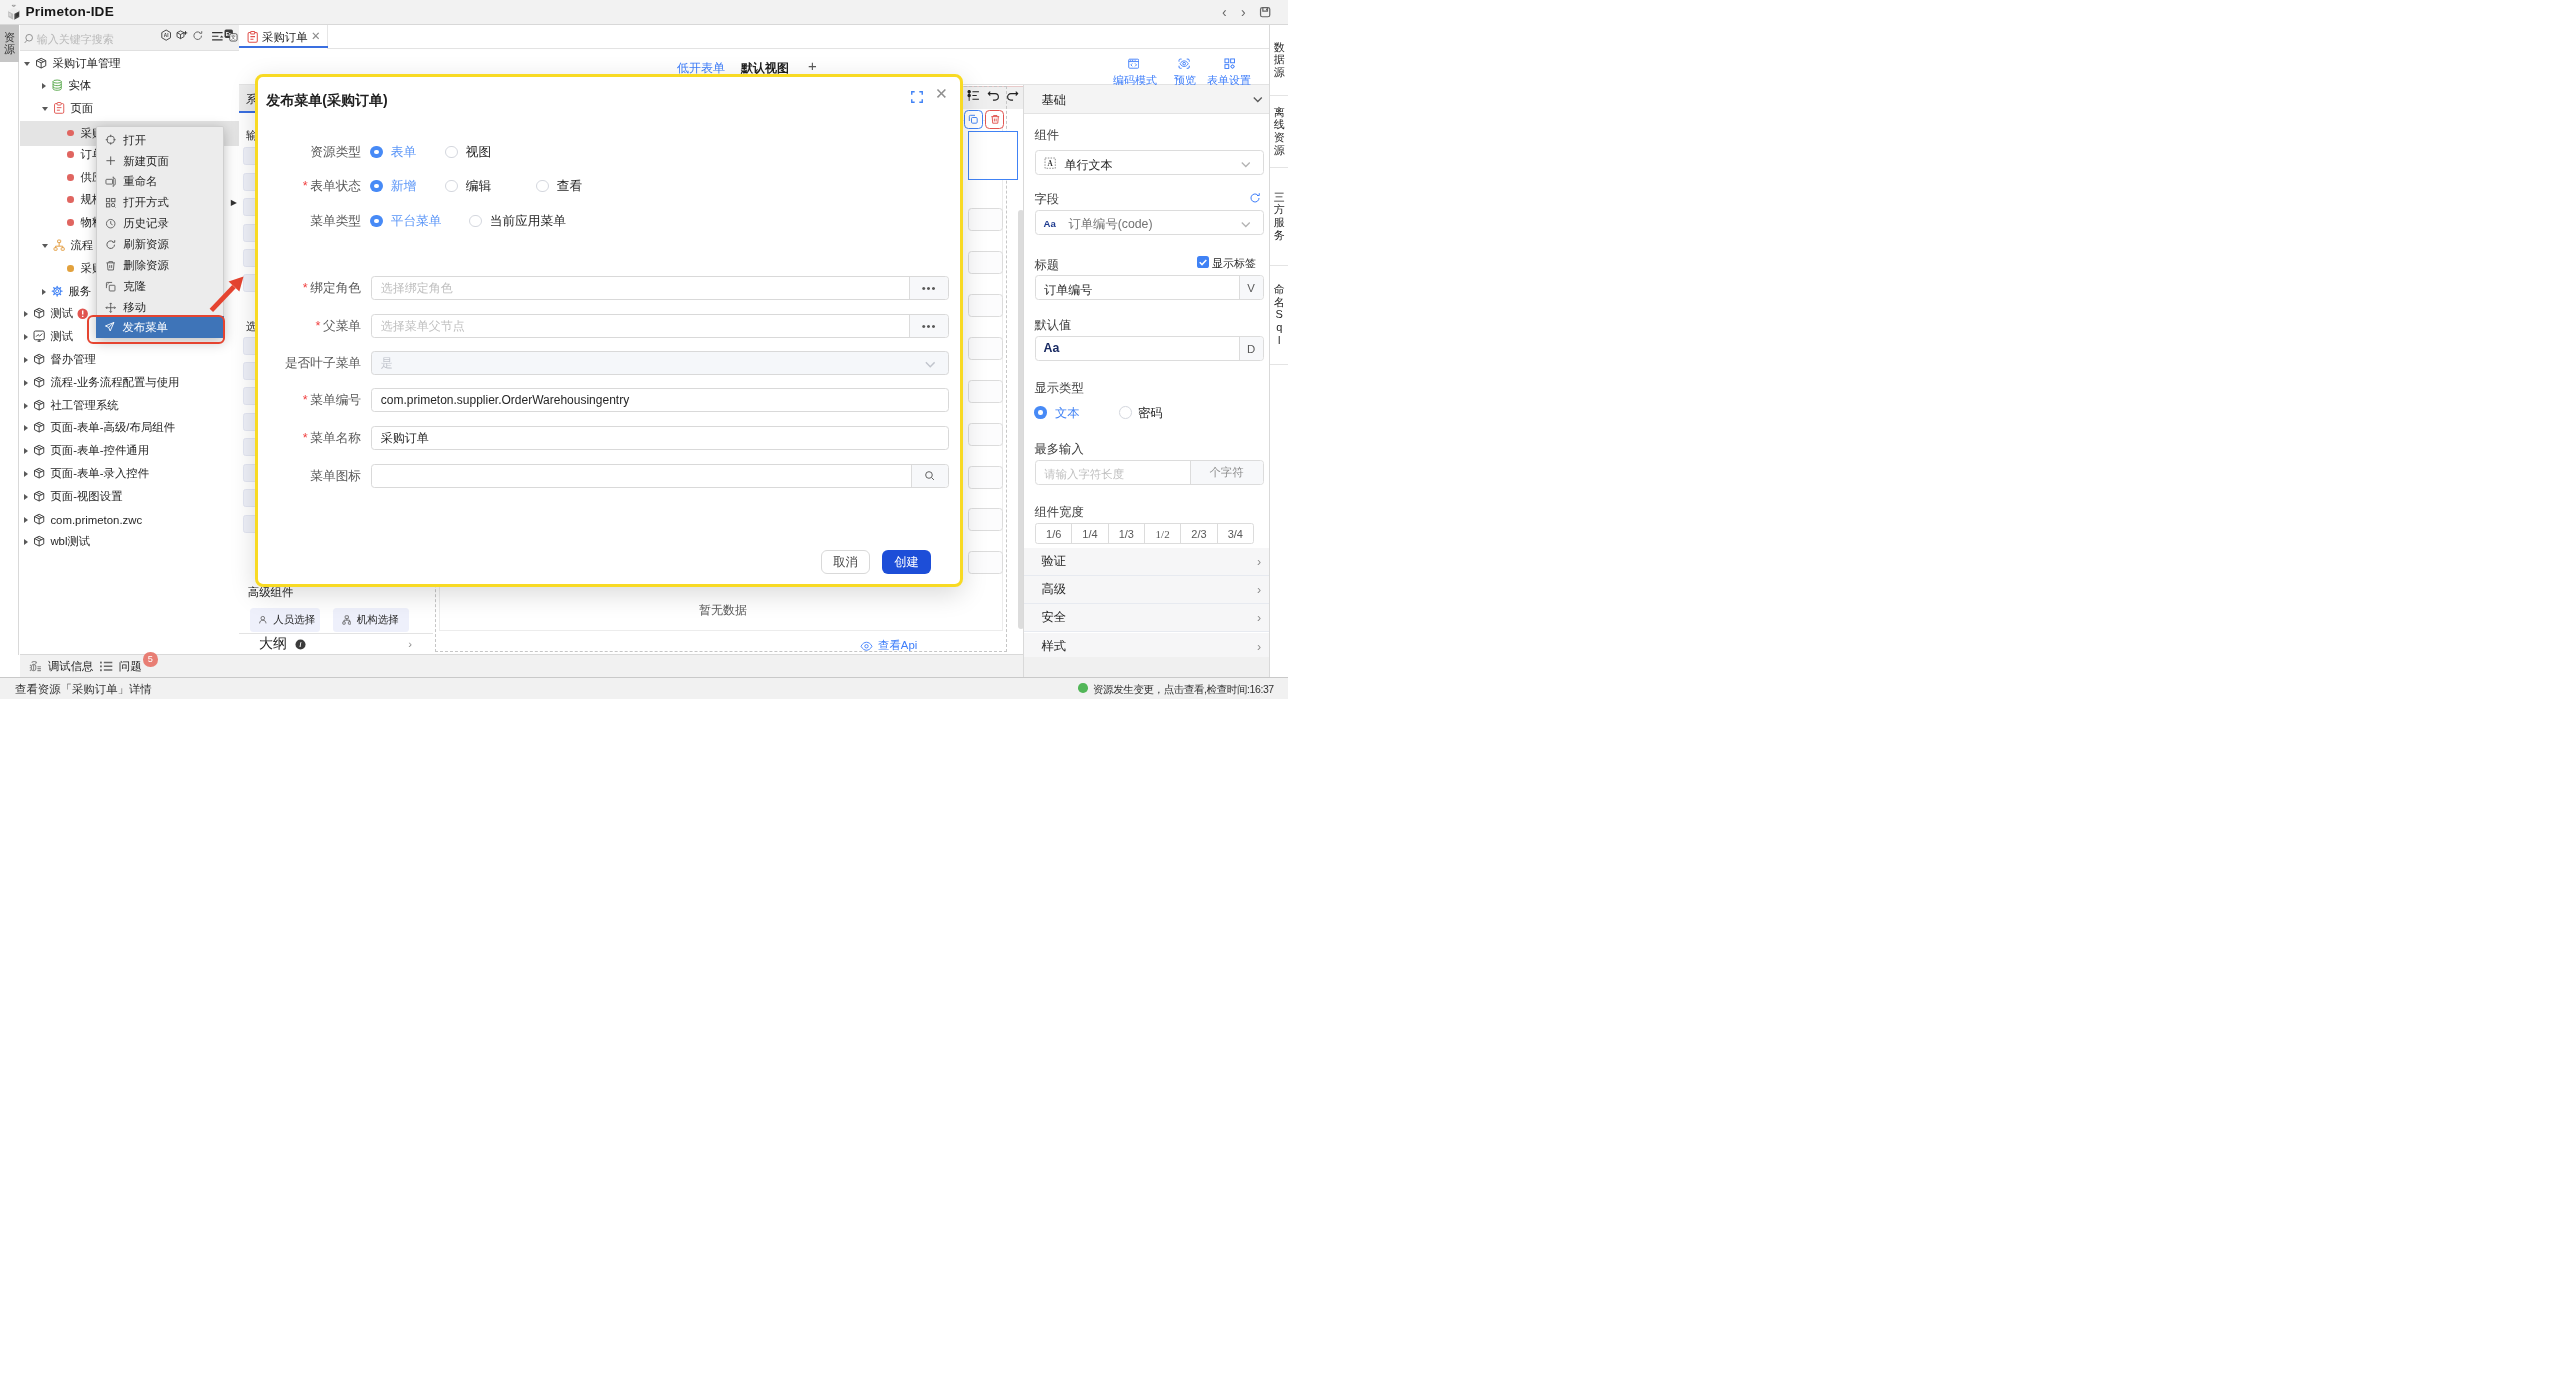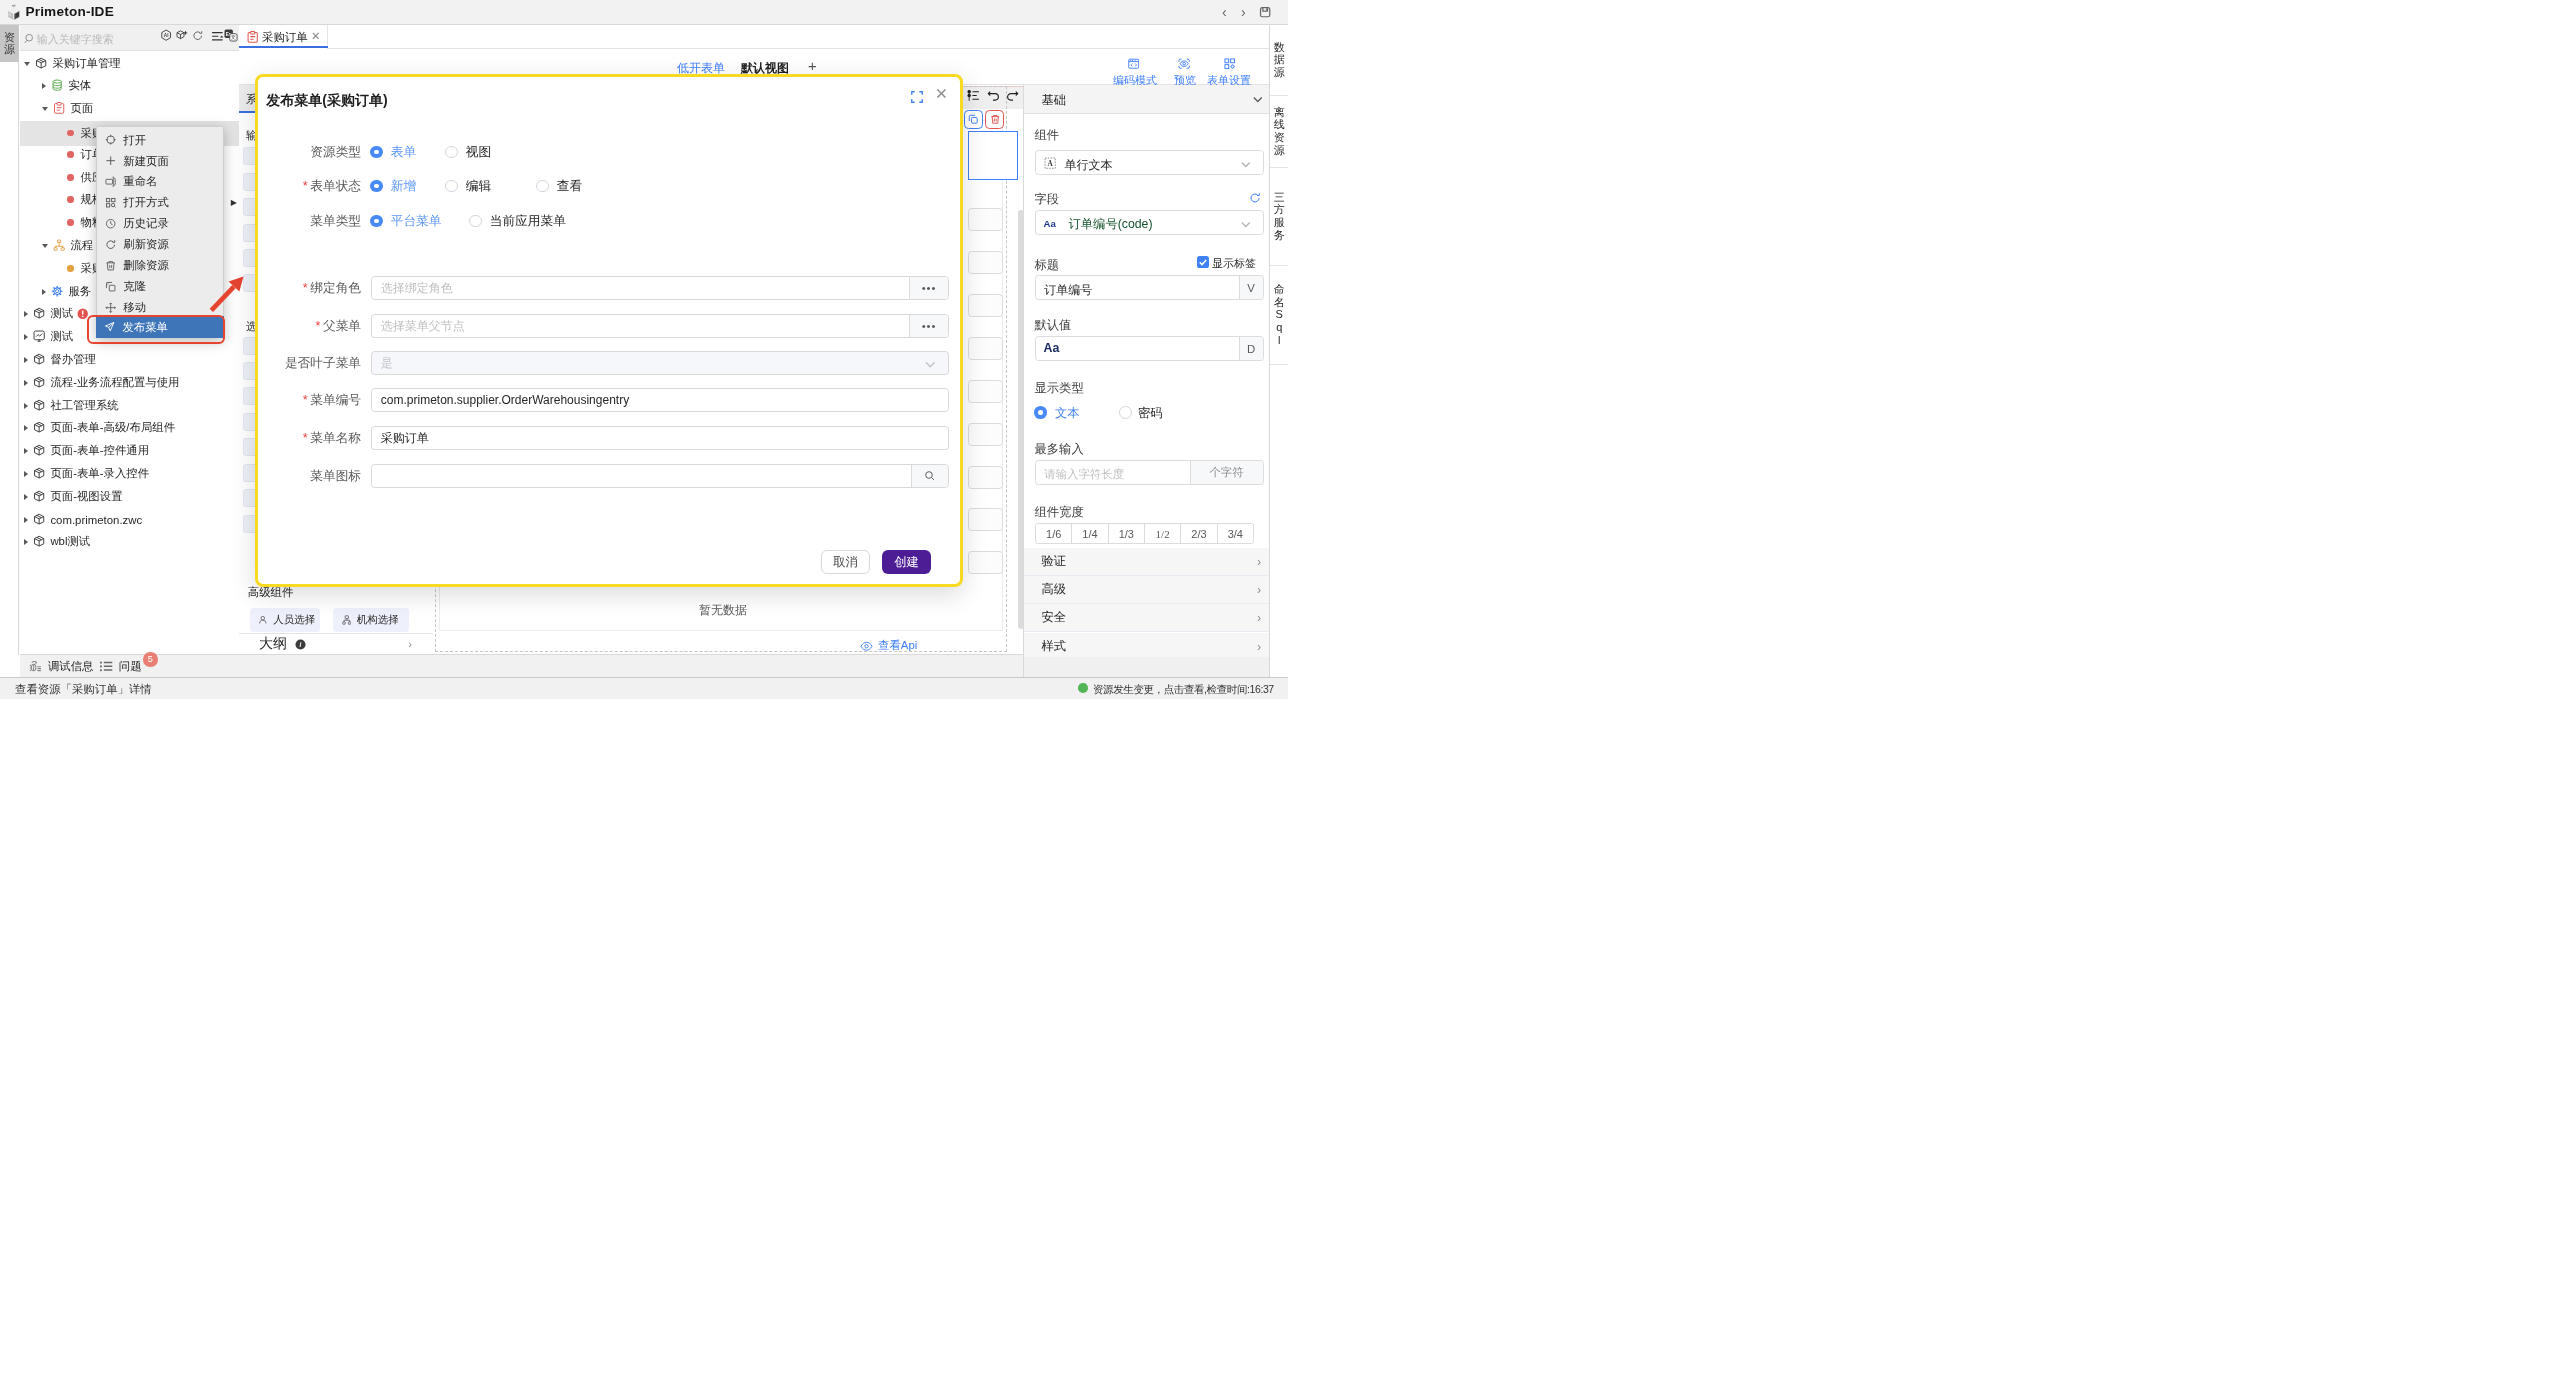--- a/index.html
+++ b/index.html
@@ -470,21 +470,21 @@
       </svg>
   </div>
   <div class="rlabel" style="top:106px;">字段</div>
   <svg class="abs" style="left:225px;top:107px" width="12" height="12" viewBox="0 0 24 24" fill="none" stroke="#3d7dfa" stroke-width="2">
       <path d="M20 12 a8 8 0 1 1-2.9-6.2"></path>
       <path d="M20.5 2.5 v4.5 h-4.5"></path>
       <path d="M4 12 a8 8 0 0 1 2.9 6.2" opacity="0"></path>
     </svg>
   <div class="rinput" style="top:125px;">
     <span style="position:absolute;left:8px;top:7px;font-size:9.6px;font-weight:700;color:#1d3a8f;">Aa</span>
-    <span style="position:absolute;left:33px;top:4.8px;font-size:12.3px;color:#14532d;">订单编号(code)</span>
+    <span style="position:absolute;left:33px;top:4.8px;font-size:12.3px;color:#737373;">订单编号(code)</span>
     <svg style="position:absolute;right:12.3px;top:9.6px" width="9.6" height="7" viewBox="0 0 12 8" fill="none" stroke="#b3b3b3" stroke-width="1.6">
         <path d="M1 1.5 L6 6.5 L11 1.5"></path>
       </svg>
   </div>
   <div class="rlabel" style="top:172px;">标题</div>
   <div class="abs" style="left:173px;top:171px;width:12.3px;height:12.3px;background:#4082f5;border-radius:2.6px;"></div>
   <svg class="abs" style="left:175px;top:174px" width="8" height="6.6" viewBox="0 0 12 10">
       <path d="M1 5 L4.5 8.5 L11 1.5" fill="none" stroke="#fff" stroke-width="2.2"></path>
     </svg>
   <span class="abs" style="left:1211px;top:171px;font-size:11px;color:#262626;left:1211px;"> </span>
@@ -751,15 +751,15 @@
     <div class="dinput">
       <div class="rsuf" style="width:37px;">
         <svg width="11.4" height="11.4" viewBox="0 0 24 24" fill="none" stroke="#595959" stroke-width="2">
             <circle cx="10.5" cy="10.5" r="7"></circle>
             <path d="M16 16 l5 5"></path>
           </svg>
       </div>
     </div>
   </div>
   <div class="dbtn" style="left:563px;top:473px;width:49px;border:0.9px solid #d9d9d9;background:#fff;color:#404040;">取消</div>
-  <div class="dbtn" style="left:624px;top:473px;width:49px;background:#4c1d95;color:#fff;">创建</div>
+  <div class="dbtn" style="left:624px;top:473px;width:49px;background:#1d4ed8;color:#fff;">创建</div>
 </div>
 
 
 </body></html>

